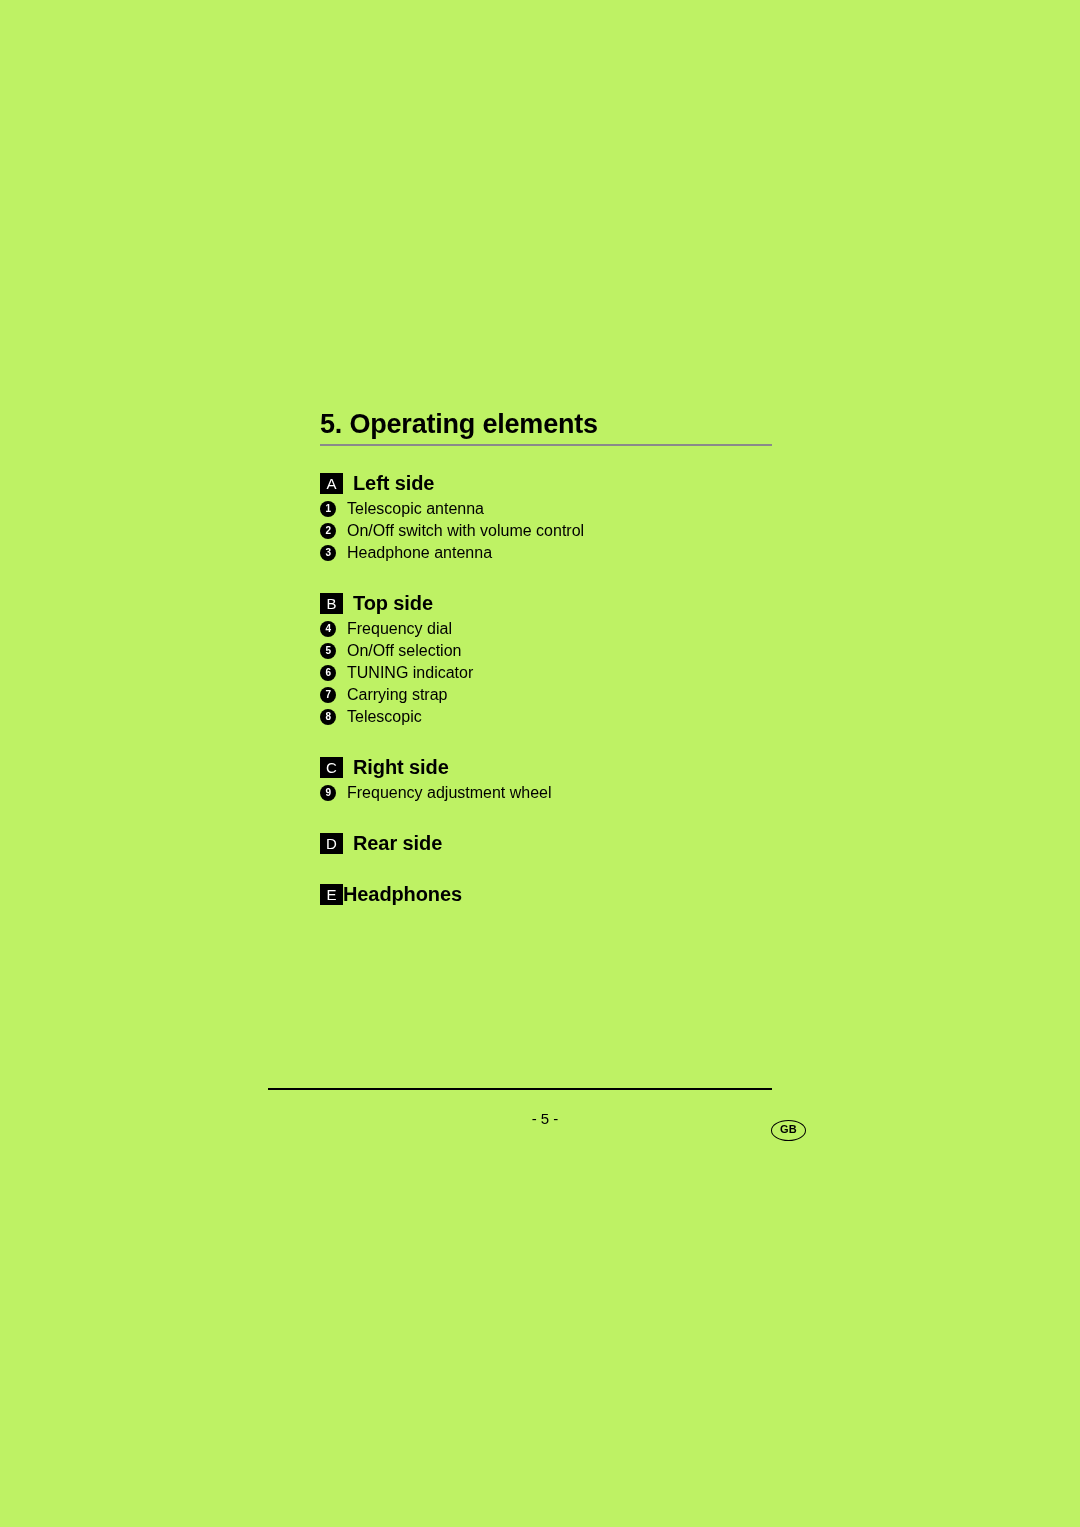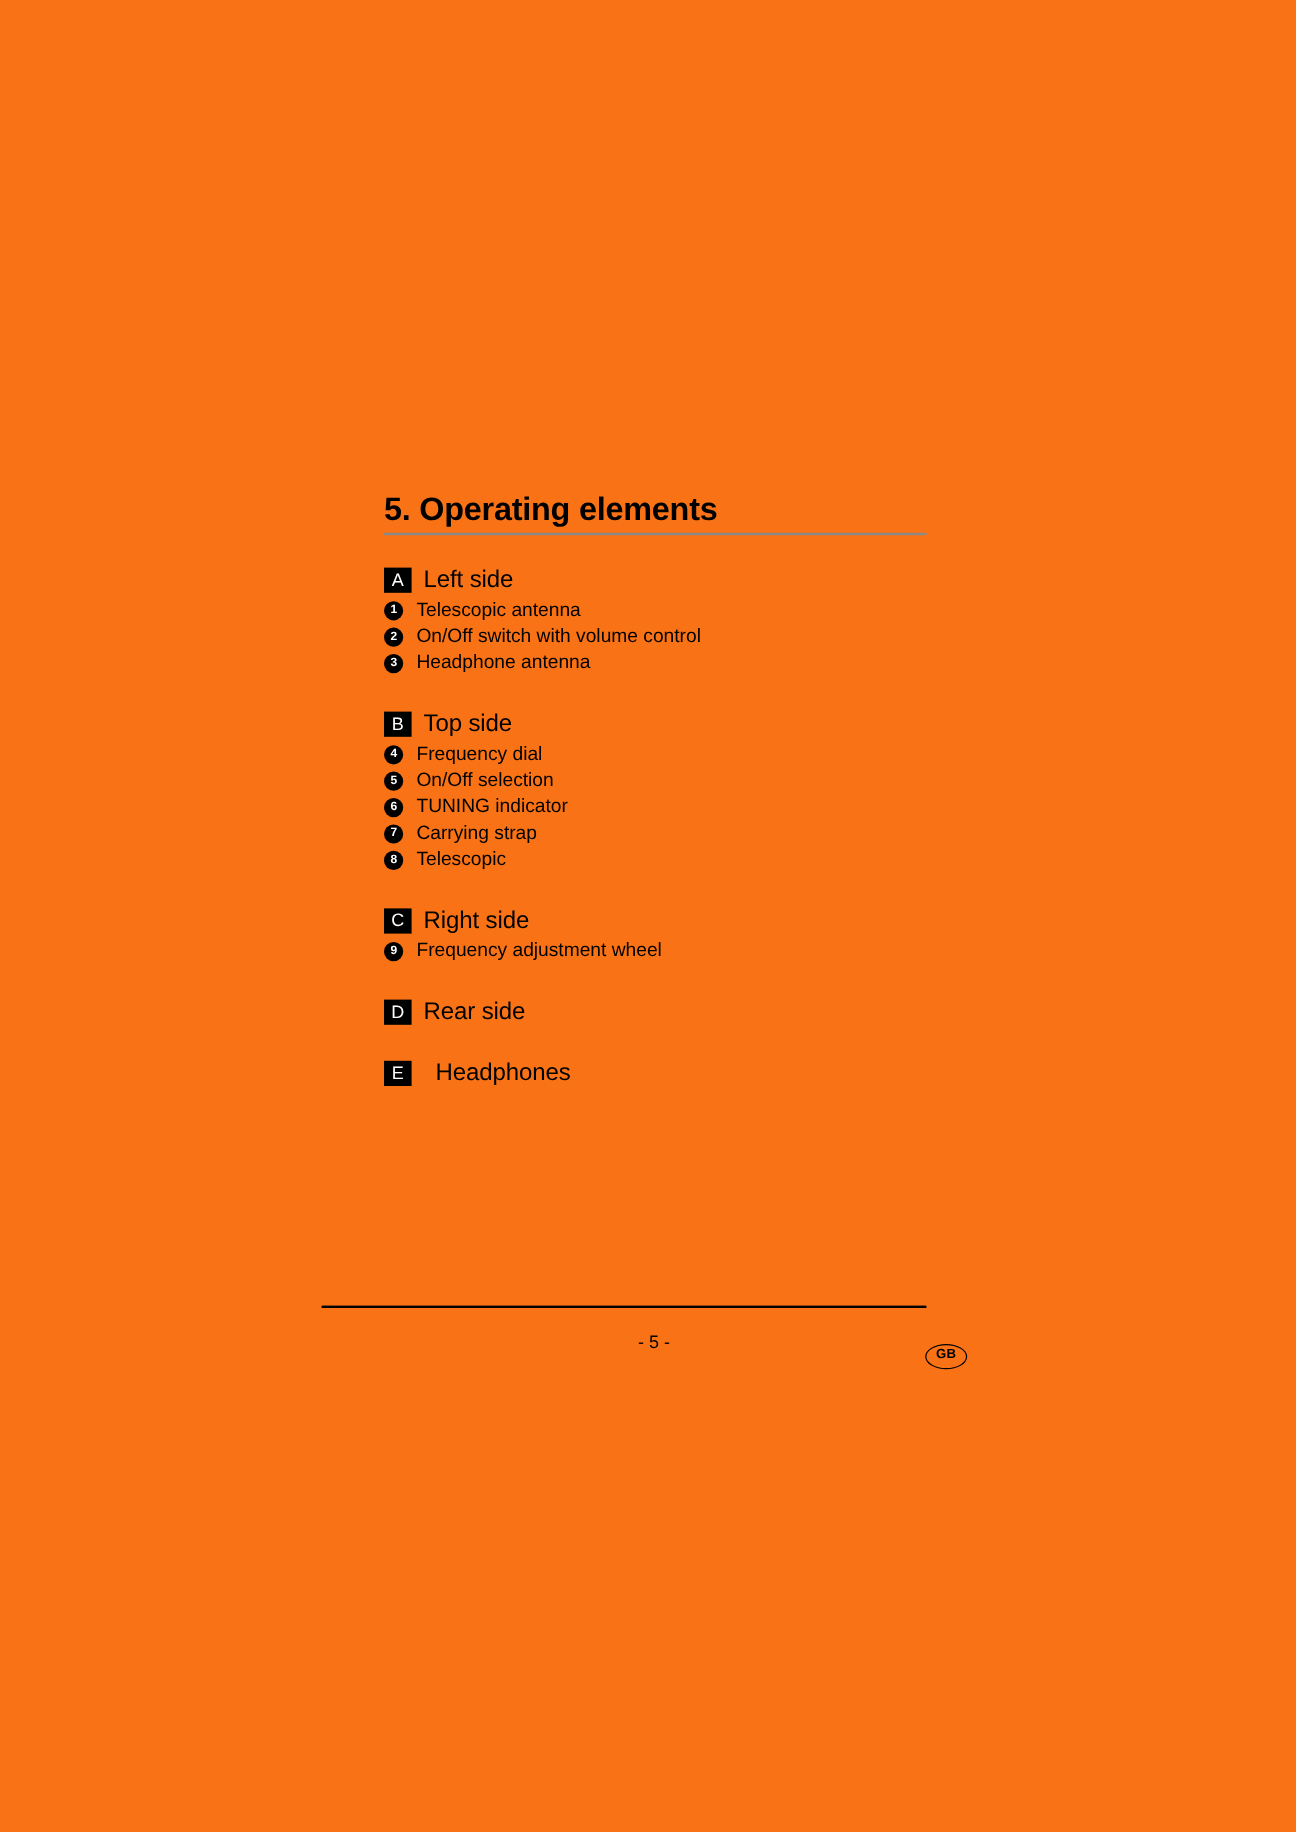--- a/index.html
+++ b/index.html
@@ -14,21 +14,21 @@
     position: relative;
     font-family: "Liberation Sans", sans-serif;
     color: #000000;
     overflow: hidden;
   }
 
   
   .page {
     position: absolute;
     inset: 0;
-    background: #f97316;
+    background: #bef264;
   }
 
   .content {
     position: absolute;
     left: 320px;
     top: 408px;
     width: 452px;   
   }
 
   
@@ -65,27 +65,27 @@
     background: #000000;
     color: #ffffff;
     font-size: 15px;
     font-weight: 400;
     line-height: 21px;
     text-align: center;
     flex: 0 0 auto;
   }
   .section-heading .heading-text {
     font-size: 20px;
-    font-weight: 400;
+    font-weight: 700;
     letter-spacing: -0.1px;
     margin-left: 10px;
     white-space: nowrap;
   }
   .section-heading.tight .heading-text {
-    margin-left: 20px;
+    margin-left: 0;
     text-align: center;
   }
 
   
   .item-list {
     list-style: none;
     margin: 0;
     padding: 0;
   }
   .item {

